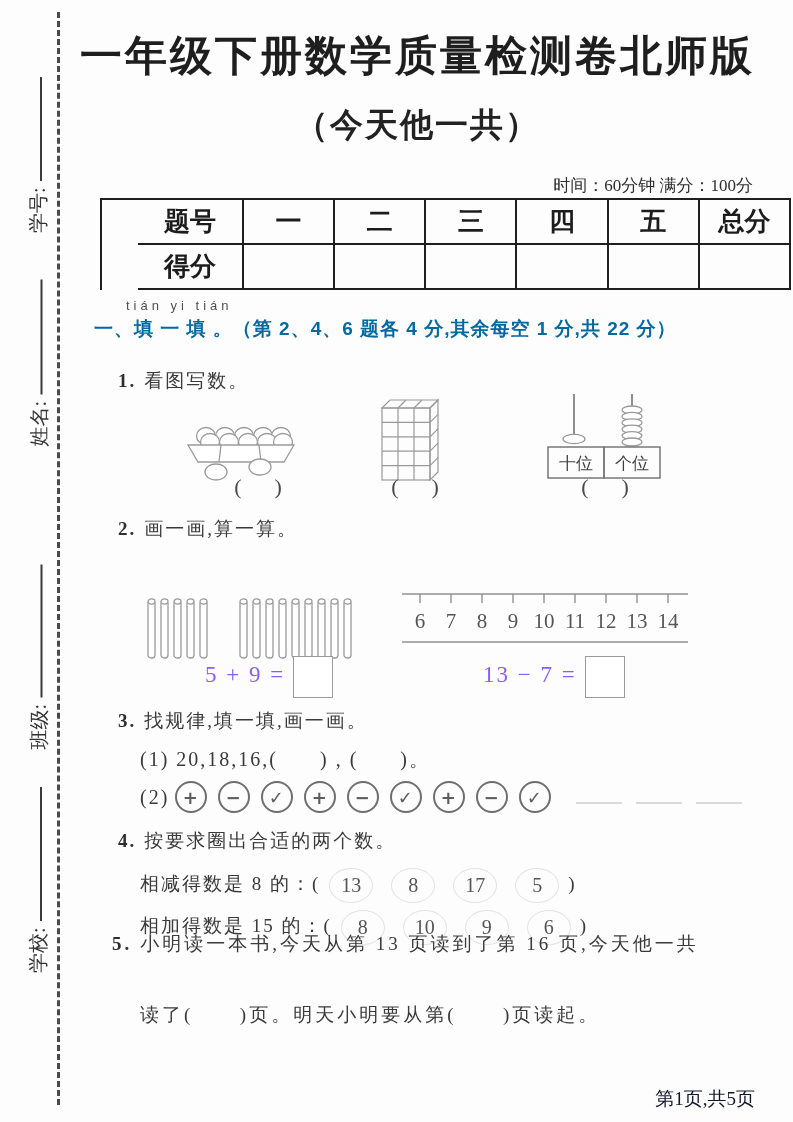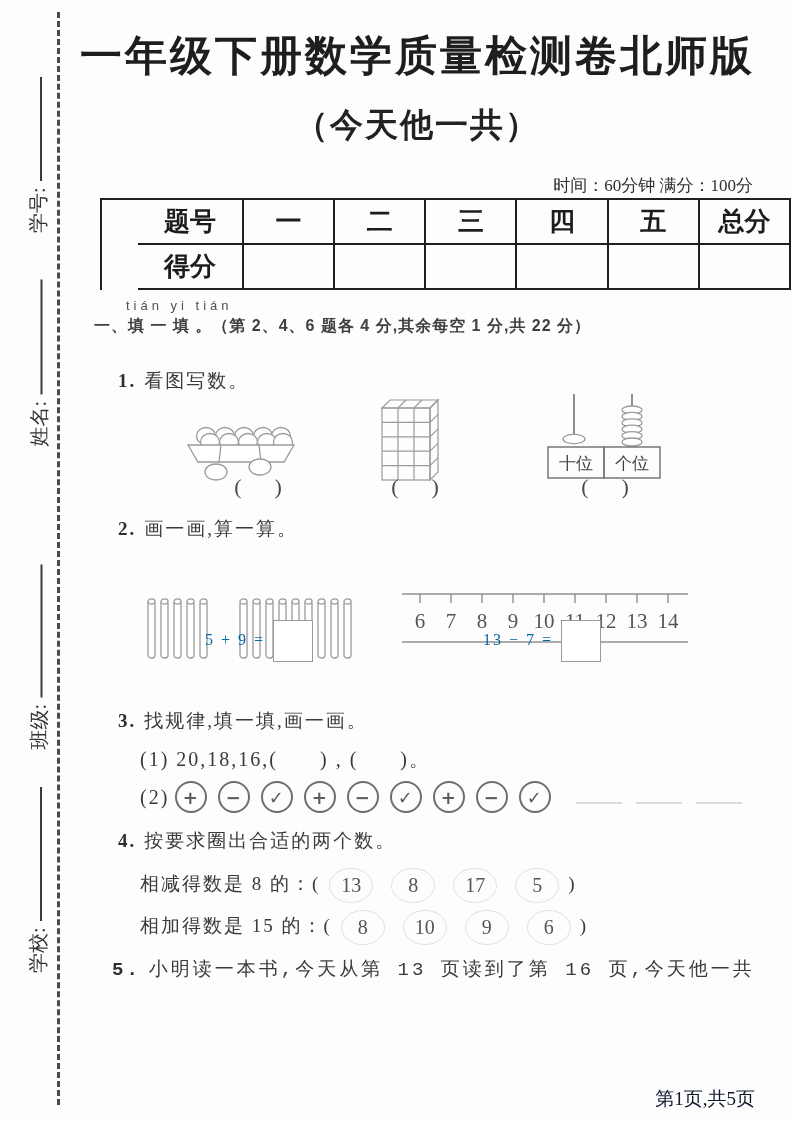--- a/index.html
+++ b/index.html
@@ -40,29 +40,29 @@
   }
   .st-cell{
     border-right:2px solid #1f1f1f;border-bottom:2px solid #1f1f1f;
     display:flex;align-items:center;justify-content:center;
     font-size:26px;font-weight:bold;color:#1c1c1c;
   }
 
   
   .pinyin{position:absolute;left:46px;top:298px;font-size:13px;color:#4f4f4f;letter-spacing:4px;
     font-family:"Liberation Sans","DejaVu Sans",sans-serif;}
-  .sec-heading{position:absolute;left:14px;top:316px;font-size:16px;font-weight:bold;color:#404040;
+  .sec-heading{position:absolute;left:14px;top:316px;font-size:19px;font-weight:bold;color:#0369a1;
     font-family:"Liberation Sans","DejaVu Sans",sans-serif;letter-spacing:1px;}
 
   .q-line{position:absolute;font-size:19px;color:#3a3a3a;letter-spacing:2px;}
   .q-num{font-weight:bold;margin-right:8px;color:#2e2e2e;}
 
   .answer-paren{position:absolute;top:474px;text-align:center;font-size:22px;color:#4a4a4a;}
 
-  .equation{position:absolute;top:620px;font-size:16px;color:#0369a1;letter-spacing:2px;white-space:nowrap;}
+  .equation{position:absolute;top:656px;font-size:23px;color:#8b5cf6;letter-spacing:2px;white-space:nowrap;}
   .ans-box{display:inline-block;width:38px;height:40px;border:1.5px solid #9a9a9a;
     vertical-align:middle;margin-left:8px;background:#fff;}
 
   .csym{
     display:inline-flex;width:28px;height:28px;border:2px solid #6e6e6e;border-radius:50%;
     align-items:center;justify-content:center;margin-right:11px;
     font:bold 18px "DejaVu Sans","Liberation Sans",sans-serif;color:#5c5c5c;
   }
   .p-blank{display:inline-block;width:46px;height:18px;border-bottom:2px solid #dadada;margin-left:14px;}
 
@@ -252,20 +252,21 @@
     <div class="q-line nowrap" style="left:38px;top:828px;">
       <span class="q-num">4.</span><span>按要求圈出合适的两个数。</span>
     </div>
     <div class="q-line nowrap" style="left:60px;top:868px;">
       <span>相减得数是 8 的：(</span><span class="flower">13</span><span class="flower">8</span><span class="flower">17</span><span class="flower">5</span><span>)</span>
     </div>
     <div class="q-line nowrap" style="left:60px;top:910px;">
       <span>相加得数是 15 的：(</span><span class="flower">8</span><span class="flower">10</span><span class="flower">9</span><span class="flower">6</span><span>)</span>
     </div>
 
-    <div class="q-line nowrap" style="left:32px;top:956px;letter-spacing:3px;font-family:Liberation Mono, monospace;">
+    <div class="q-line nowrap" style="left:32px;top:931px;letter-spacing:3px;">
       <span class="q-num">5.</span><span>小明读一本书,今天从第 13 页读到了第 16 页,今天他一共</span>
     </div>
+    <div class="q-line nowrap ws-pre" style="left:60px;top:1002px;letter-spacing:3px;">读了(      )页。明天小明要从第(      )页读起。</div>
 
     <div class="footer">第1页,共5页</div>
 
   </div>
 </div>
 
 </body></html>

